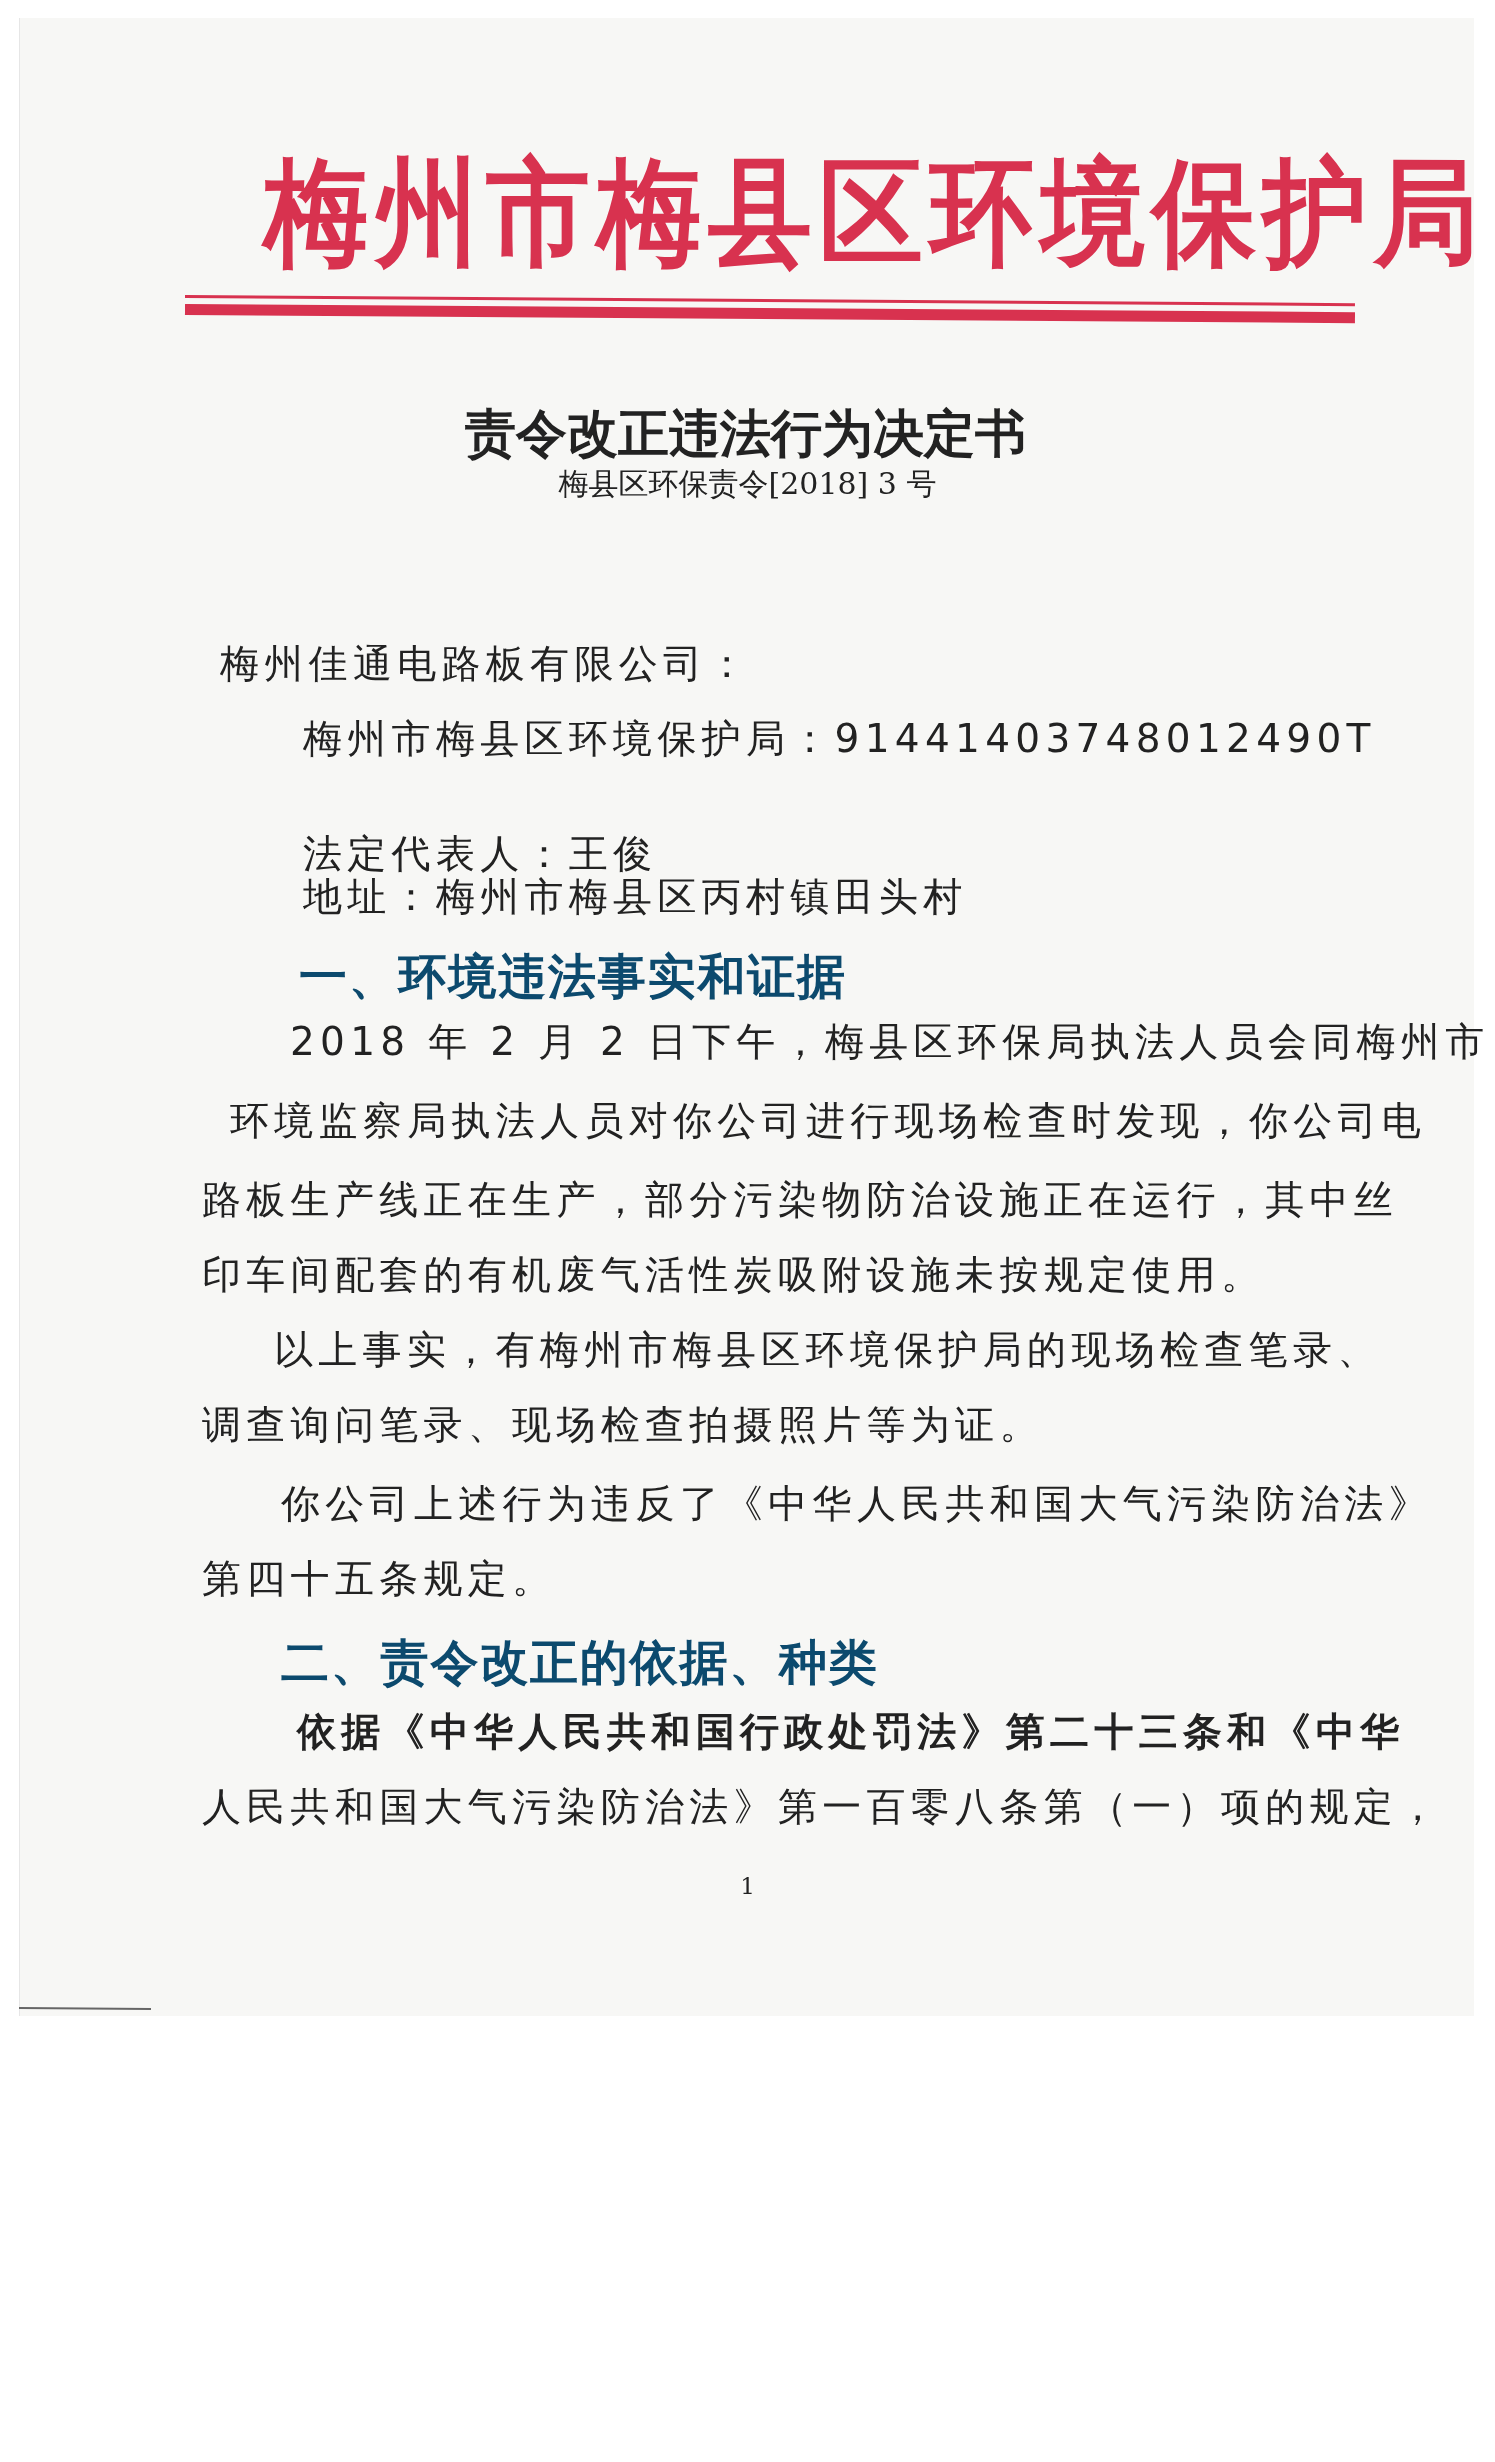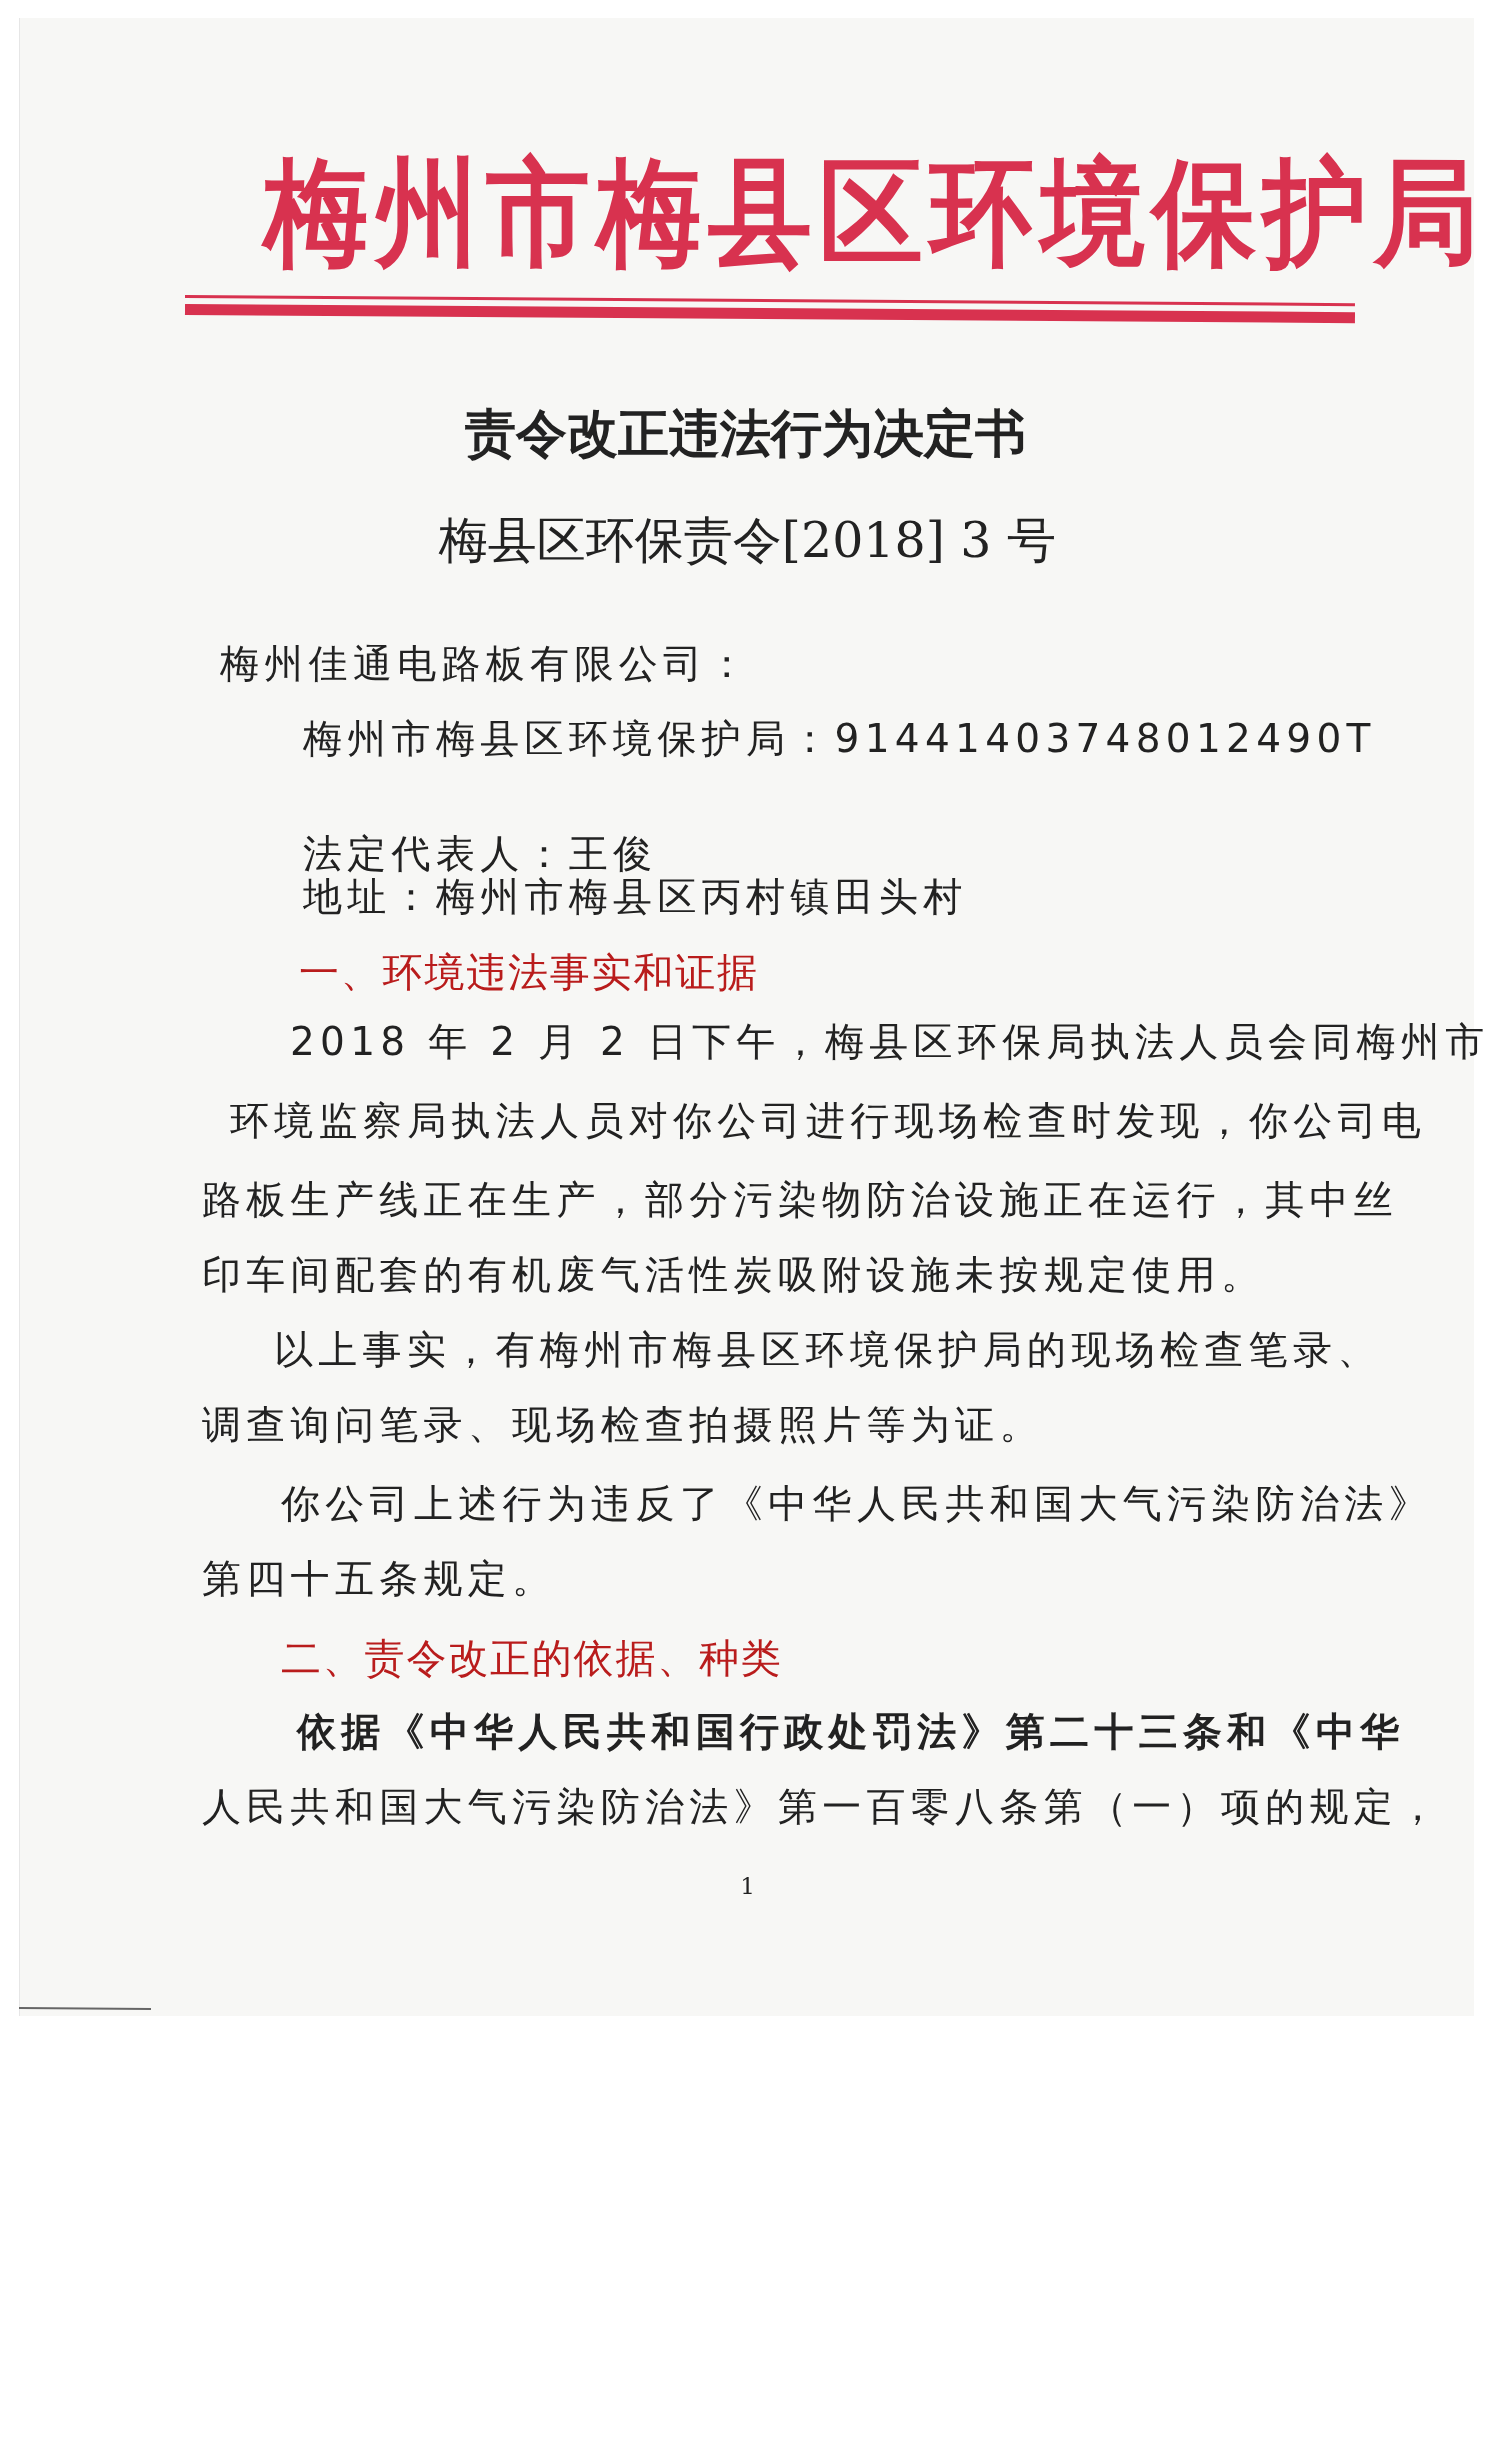--- a/index.html
+++ b/index.html
@@ -7,23 +7,23 @@
          font-family: "DejaVu Serif", "Liberation Serif", serif; color:#222; }
   .scan { position:absolute; left:19.3px; top:17.6px; width:1455px; height:1998px; background:#f7f7f5; }
   .scan-edge-left { position:absolute; left:19.3px; top:17.6px; width:0.9px; height:1998px; background:#e6e6e6; }
   .scan-bottom-line { position:absolute; left:19.3px; top:2007px; width:132px; height:1.8px; background:#666; transform:rotate(0.4deg); transform-origin:left; }
   .abs { position:absolute; white-space:nowrap; }
   .org-title { left:264px; top:160px; width:1020px; text-align:center; font-size:104px; font-weight:bold;
                color:#d8324f; letter-spacing:7px; font-family:"DejaVu Serif", serif; line-height:106px; transform:scaleY(1.12); }
   .rule-thin { position:absolute; left:185px; top:295px; width:1170px; height:2.6px; background:#d8324f; transform:rotate(0.4deg); transform-origin:left; }
   .rule-thick { position:absolute; left:185px; top:304px; width:1170px; height:10.6px; background:#d8324f; transform:rotate(0.4deg); transform-origin:left; }
   .doc-title { left:0; width:1491px; top:400px; text-align:center; font-size:51px; font-weight:bold; color:#222; font-family:"DejaVu Sans", sans-serif; }
-  .doc-number { left:0; width:1495px; top:508px; text-align:center; font-size:49px; color:#222; }
+  .doc-number { left:0; width:1495px; top:464px; text-align:center; font-size:30px; color:#222; }
   .line { font-size:39px; line-height:44px; color:#222; font-family:"DejaVu Sans", sans-serif; letter-spacing:5.3px; }
-  .heading { font-size:40px; font-weight:normal; color:#b91c1c; font-family:"DejaVu Sans", sans-serif; letter-spacing:1.8px; }
+  .heading { font-size:48px; font-weight:bold; color:#0c4a6e; font-family:"DejaVu Sans", sans-serif; letter-spacing:1.8px; }
   .page-num { left:0; width:1495px; top:1873px; text-align:center; font-size:23px; color:#222; }
 </style>
 </head>
 <body>
 
 <div class="scan"></div>
 <div class="scan-edge-left"></div>
 <div class="scan-bottom-line"></div>
 
 <div class="abs org-title">梅州市梅县区环境保护局</div>

